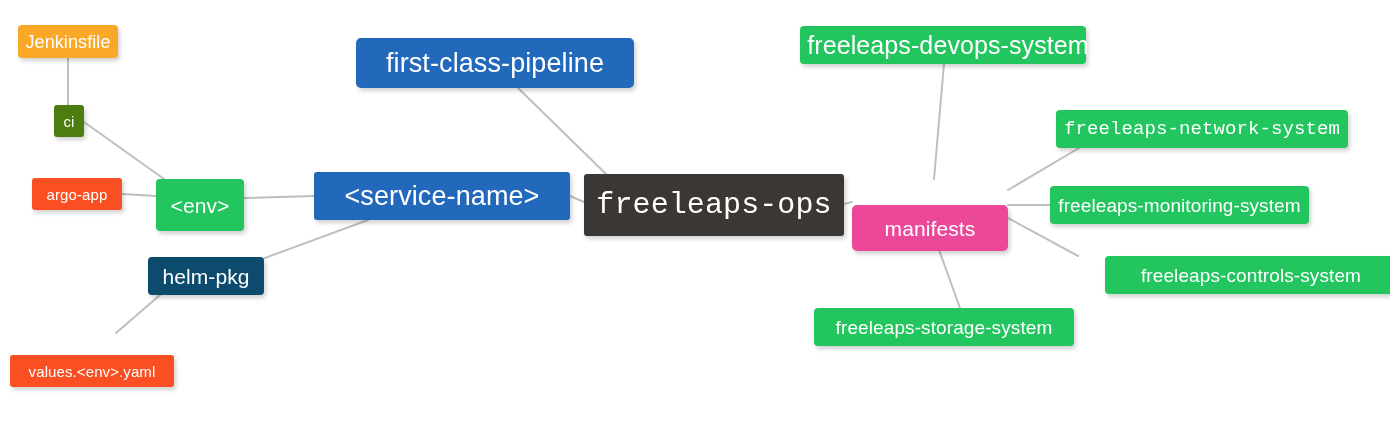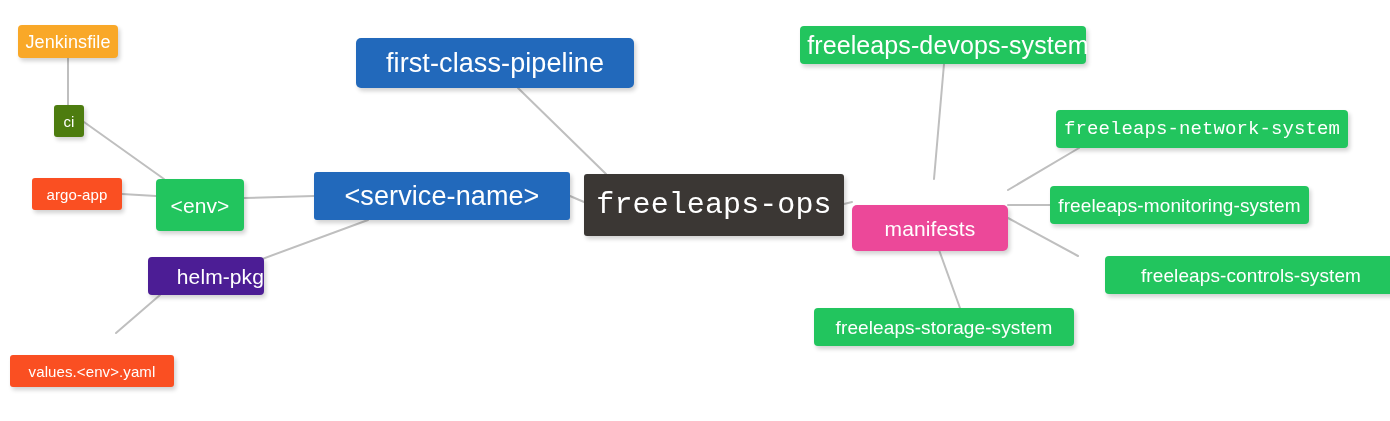--- a/index.html
+++ b/index.html
@@ -72,21 +72,21 @@
       </div>
       <div class="node" style="left: 314px; top: 38px; width: 278px; height: 50px; background: rgb(34, 105, 187); font-size: 27px; border-radius: 5px; margin-left: 42px;">
         <span class="lbl">first-class-pipeline</span>
       </div>
       <div class="node" style="left: 852px; top: 179px; width: 156px; height: 46px; background: #ec4899; font-size: 21px; border-radius: 5px; margin-top: 26px;">
         <span class="lbl">manifests</span>
       </div>
       <div class="node" style="left: 156px; top: 179px; width: 88px; height: 52px; background: rgb(34, 197, 94); font-size: 21px; border-radius: 4px;">
         <span class="lbl">&lt;env&gt;</span>
       </div>
-      <div class="node" style="left: 148px; top: 257px; width: 116px; height: 38px; background: #4c1d95; font-size: 21px; border-radius: 4px; justify-content: flex-end;">
+      <div class="node" style="left: 148px; top: 257px; width: 116px; height: 38px; background: #0c4a6e; font-size: 21px; border-radius: 4px;">
         <span class="lbl">helm-pkg</span>
       </div>
       <div class="node" style="left: 54px; top: 105px; width: 30px; height: 32px; background: #4d7c0f; font-size: 15px; border-radius: 3px; text-align: center;">
         <span class="lbl">ci</span>
       </div>
       <div class="node" style="left: 18px; top: 25px; width: 100px; height: 33px; background: rgb(249, 168, 40); font-size: 18px; border-radius: 4px;">
         <span class="lbl">Jenkinsfile</span>
       </div>
       <div class="node" style="left: 32px; top: 178px; width: 90px; height: 32px; background: rgb(250, 79, 34); font-size: 15px; border-radius: 3px;">
         <span class="lbl">argo-app</span>

